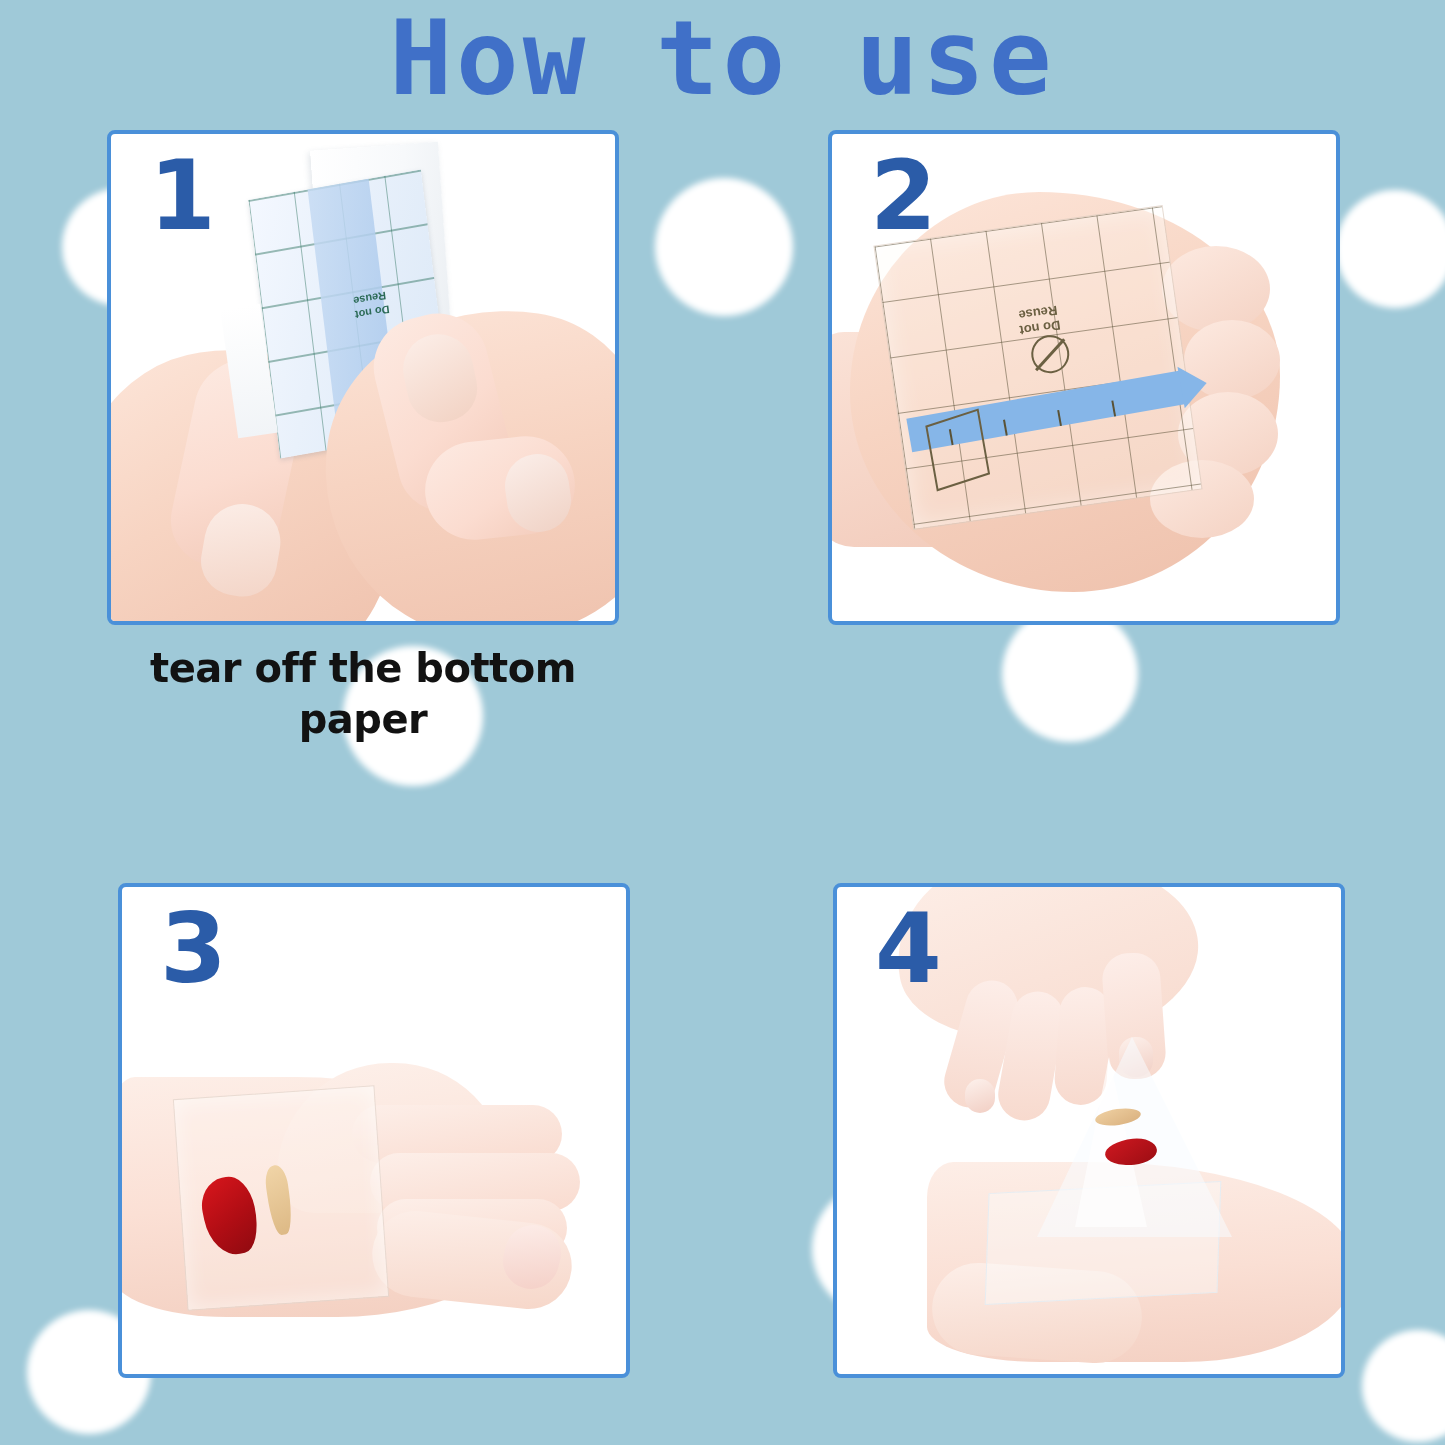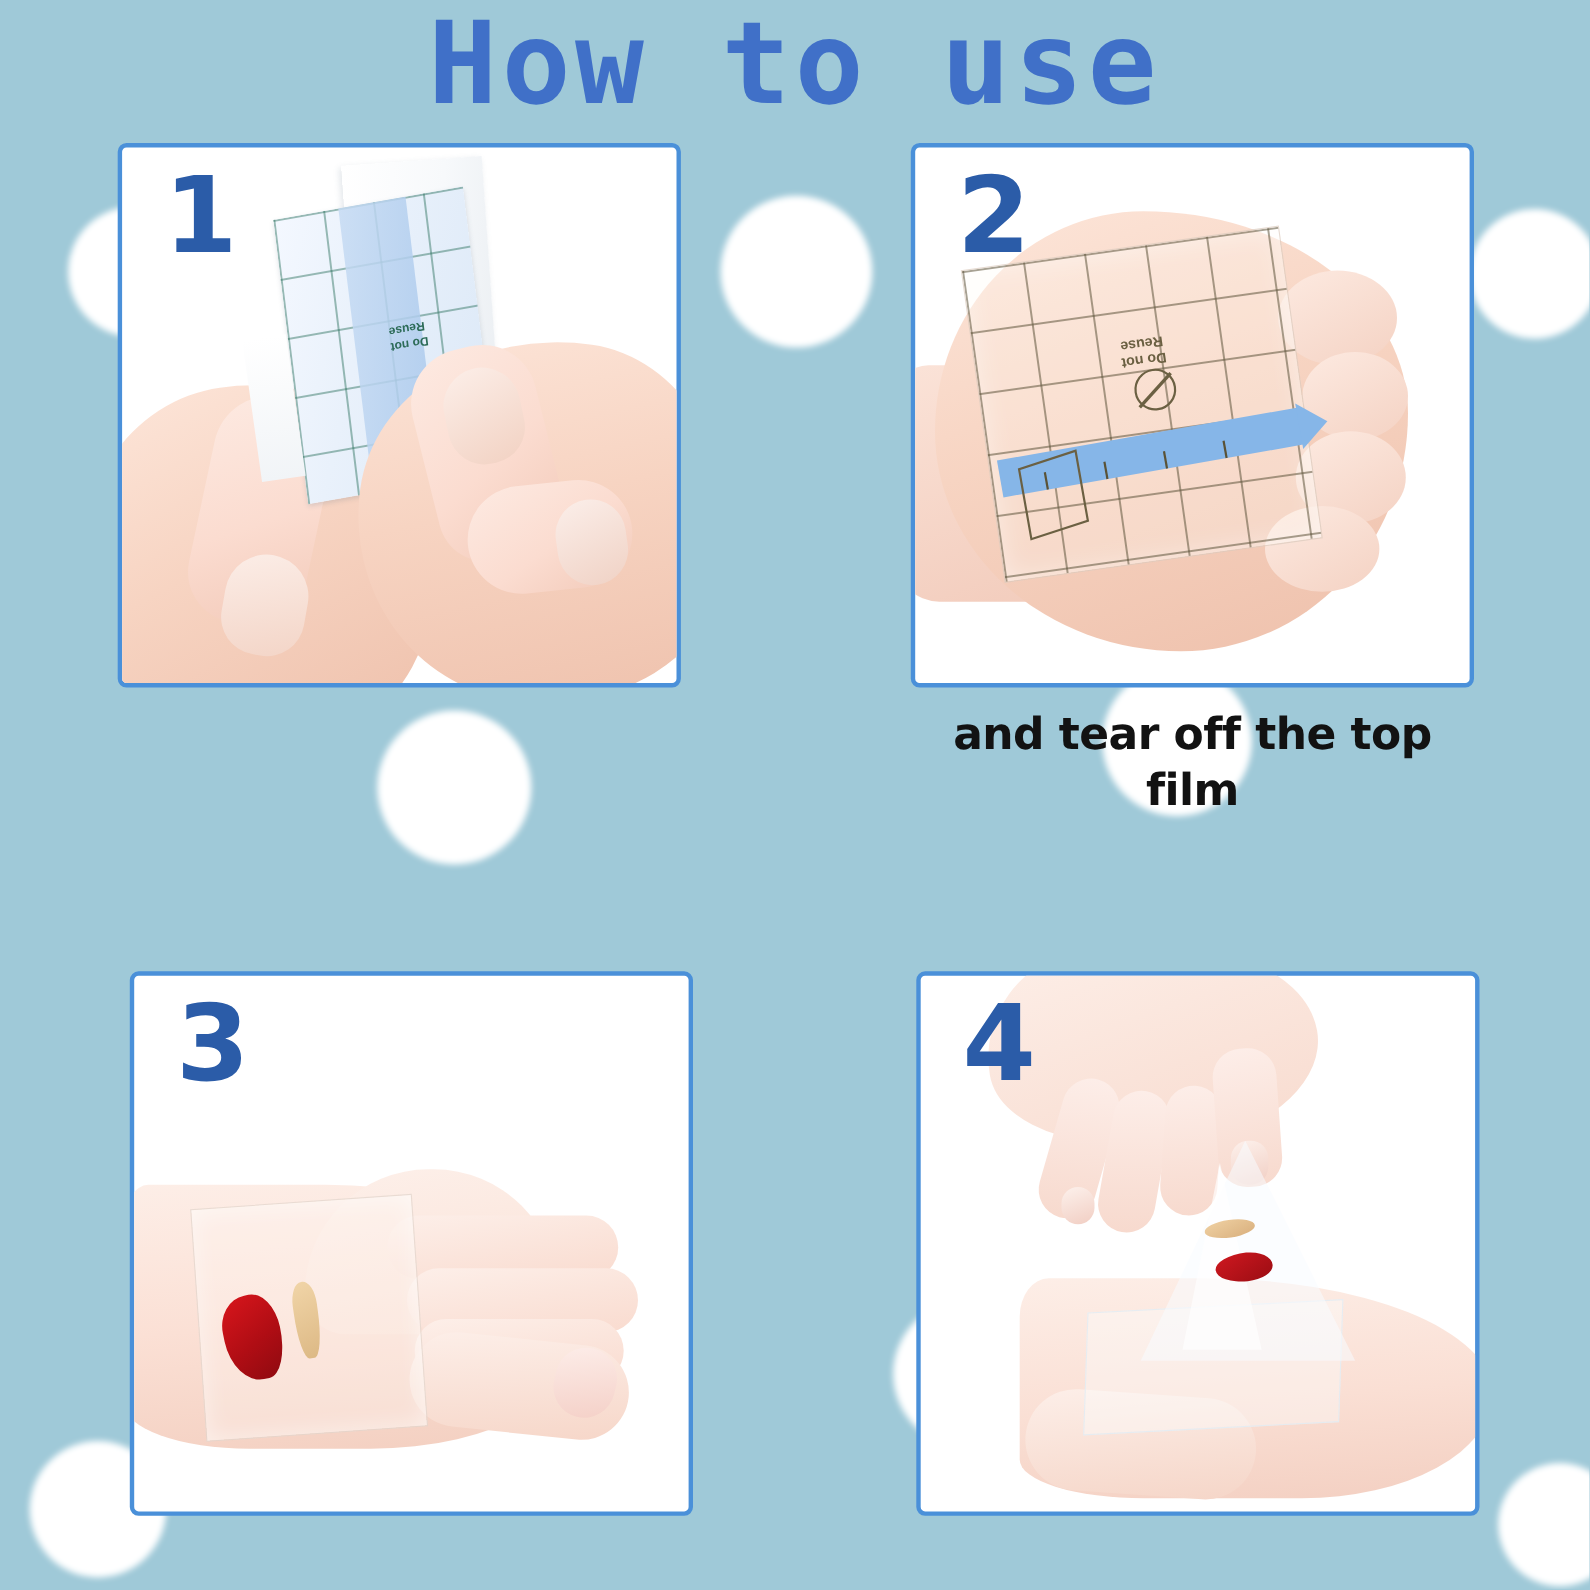--- a/index.html
+++ b/index.html
@@ -409,20 +409,23 @@
           </div>
           <div class="p1-strip"></div>
 
           <div class="p1-hand-r skin"></div>
           <div class="p1-thumb-r skin2"></div>
           <div class="p1-nail-r"></div>
           <div class="p1-finger-r skin2"></div>
           <div class="p1-nail-r2"></div>
         </div>
         <div class="step-num">1</div>
+      </div>
+      <div class="caption">
+        <span class="cap-line">tear off the bottom paper</span>
       </div>
     </div>
 
     <div class="step">
       <div class="photo">
         <div class="scene">
           <div class="p2-wrist"></div>
           <div class="p2-fist skin"></div>
           <div class="p2-knuckle" style="left:330px;top:112px;"></div>
           <div class="p2-knuckle" style="left:352px;top:186px;width:96px;height:80px;"></div>
@@ -441,21 +444,20 @@
             <div class="p2-noreuse"></div>
             <div class="p2-txt">
               <span>Do not</span><br>
               <span>Reuse</span>
             </div>
           </div>
         </div>
         <div class="step-num">2</div>
       </div>
       <div class="caption">
-        <span class="cap-line">and tear off the top film</span>
       </div>
     </div>
 
   </div>
 
   <div class="step-row row-2">
 
     <div class="step">
       <div class="photo">
         <div class="scene">

